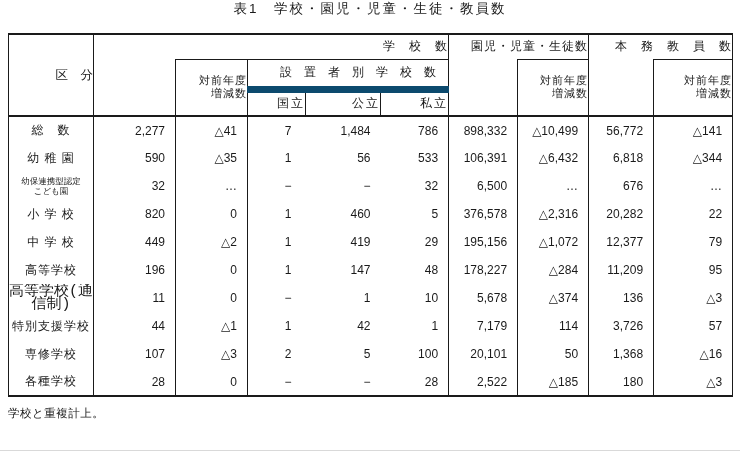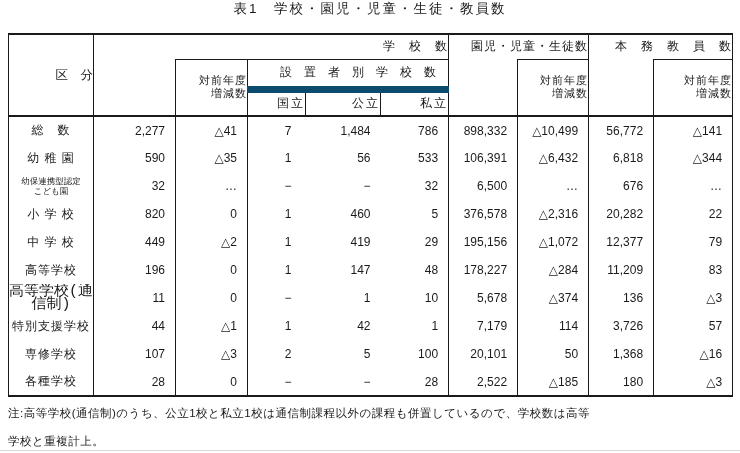--- a/index.html
+++ b/index.html
@@ -153,21 +153,21 @@
     <tr>
       <td class="lbl b-r">高等学校</td>
       <td class="num b-r">196</td>
       <td class="num b-r">0</td>
       <td class="num nat">1</td>
       <td class="num">147</td>
       <td class="num b-r">48</td>
       <td class="num b-r">178,227</td>
       <td class="num b-r">△284</td>
       <td class="num b-r">11,209</td>
-      <td class="num">83</td>
+      <td class="num">95</td>
     </tr>
     <tr>
       <td class="lbl sm2 b-r">高等学校(通信制)</td>
       <td class="num b-r">11</td>
       <td class="num b-r">0</td>
       <td class="num nat">−</td>
       <td class="num">1</td>
       <td class="num b-r">10</td>
       <td class="num b-r">5,678</td>
       <td class="num b-r">△374</td>
@@ -207,17 +207,16 @@
       <td class="num b-r">28</td>
       <td class="num b-r">2,522</td>
       <td class="num b-r">△185</td>
       <td class="num b-r">180</td>
       <td class="num">△3</td>
     </tr>
   </tbody>
 </table>
 
 <div class="notes">
-  <div>注:高等学校(通信制)のうち、公立1校と私立1校は通信制課程以外の課程も併置しているので、学校数は高等</div>
   <div>学校と重複計上。</div>
 </div>
 
 <div class="bottom-rule"></div>
 
 </body></html>

